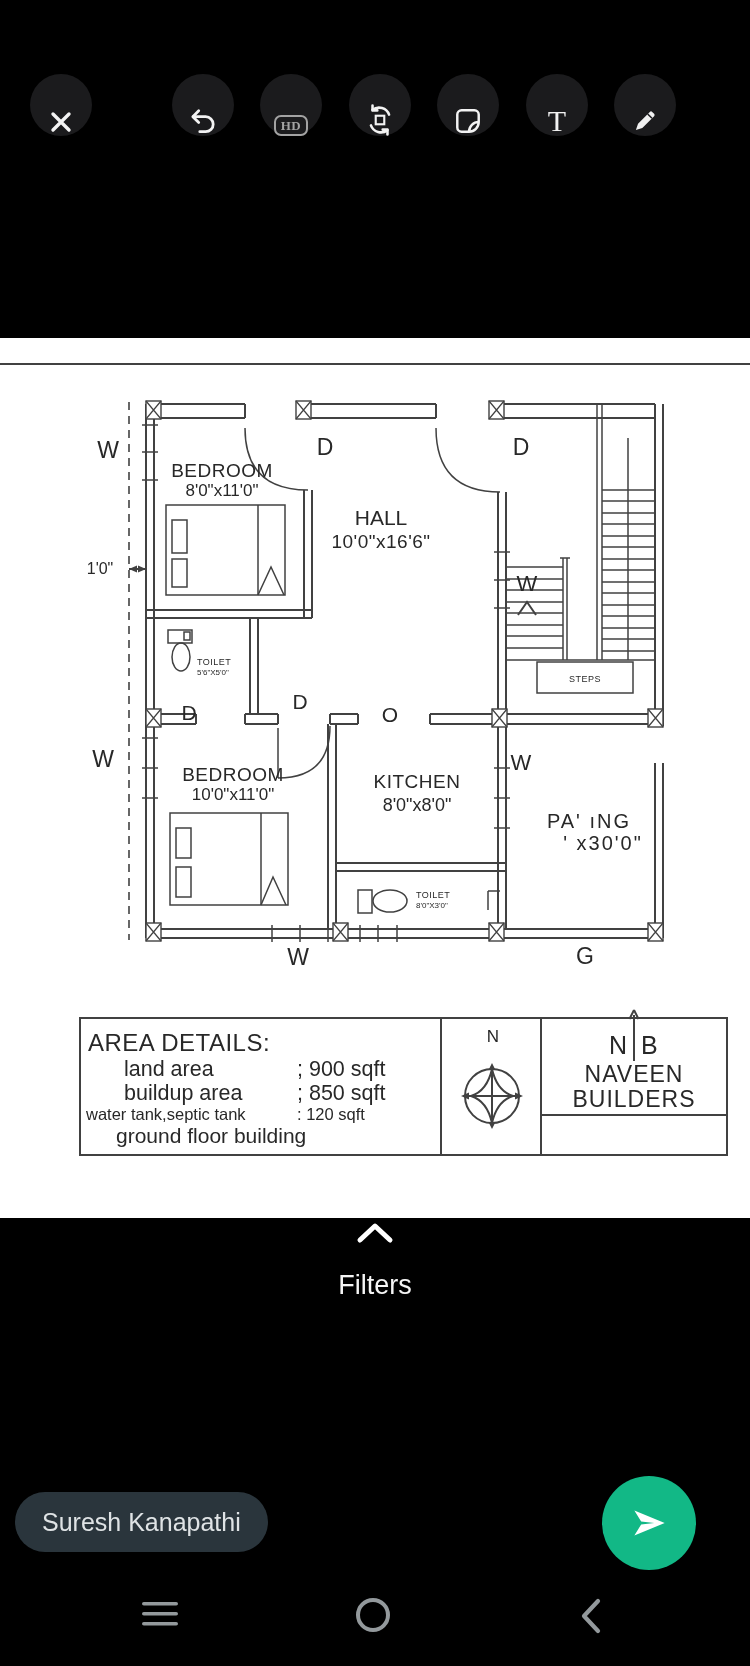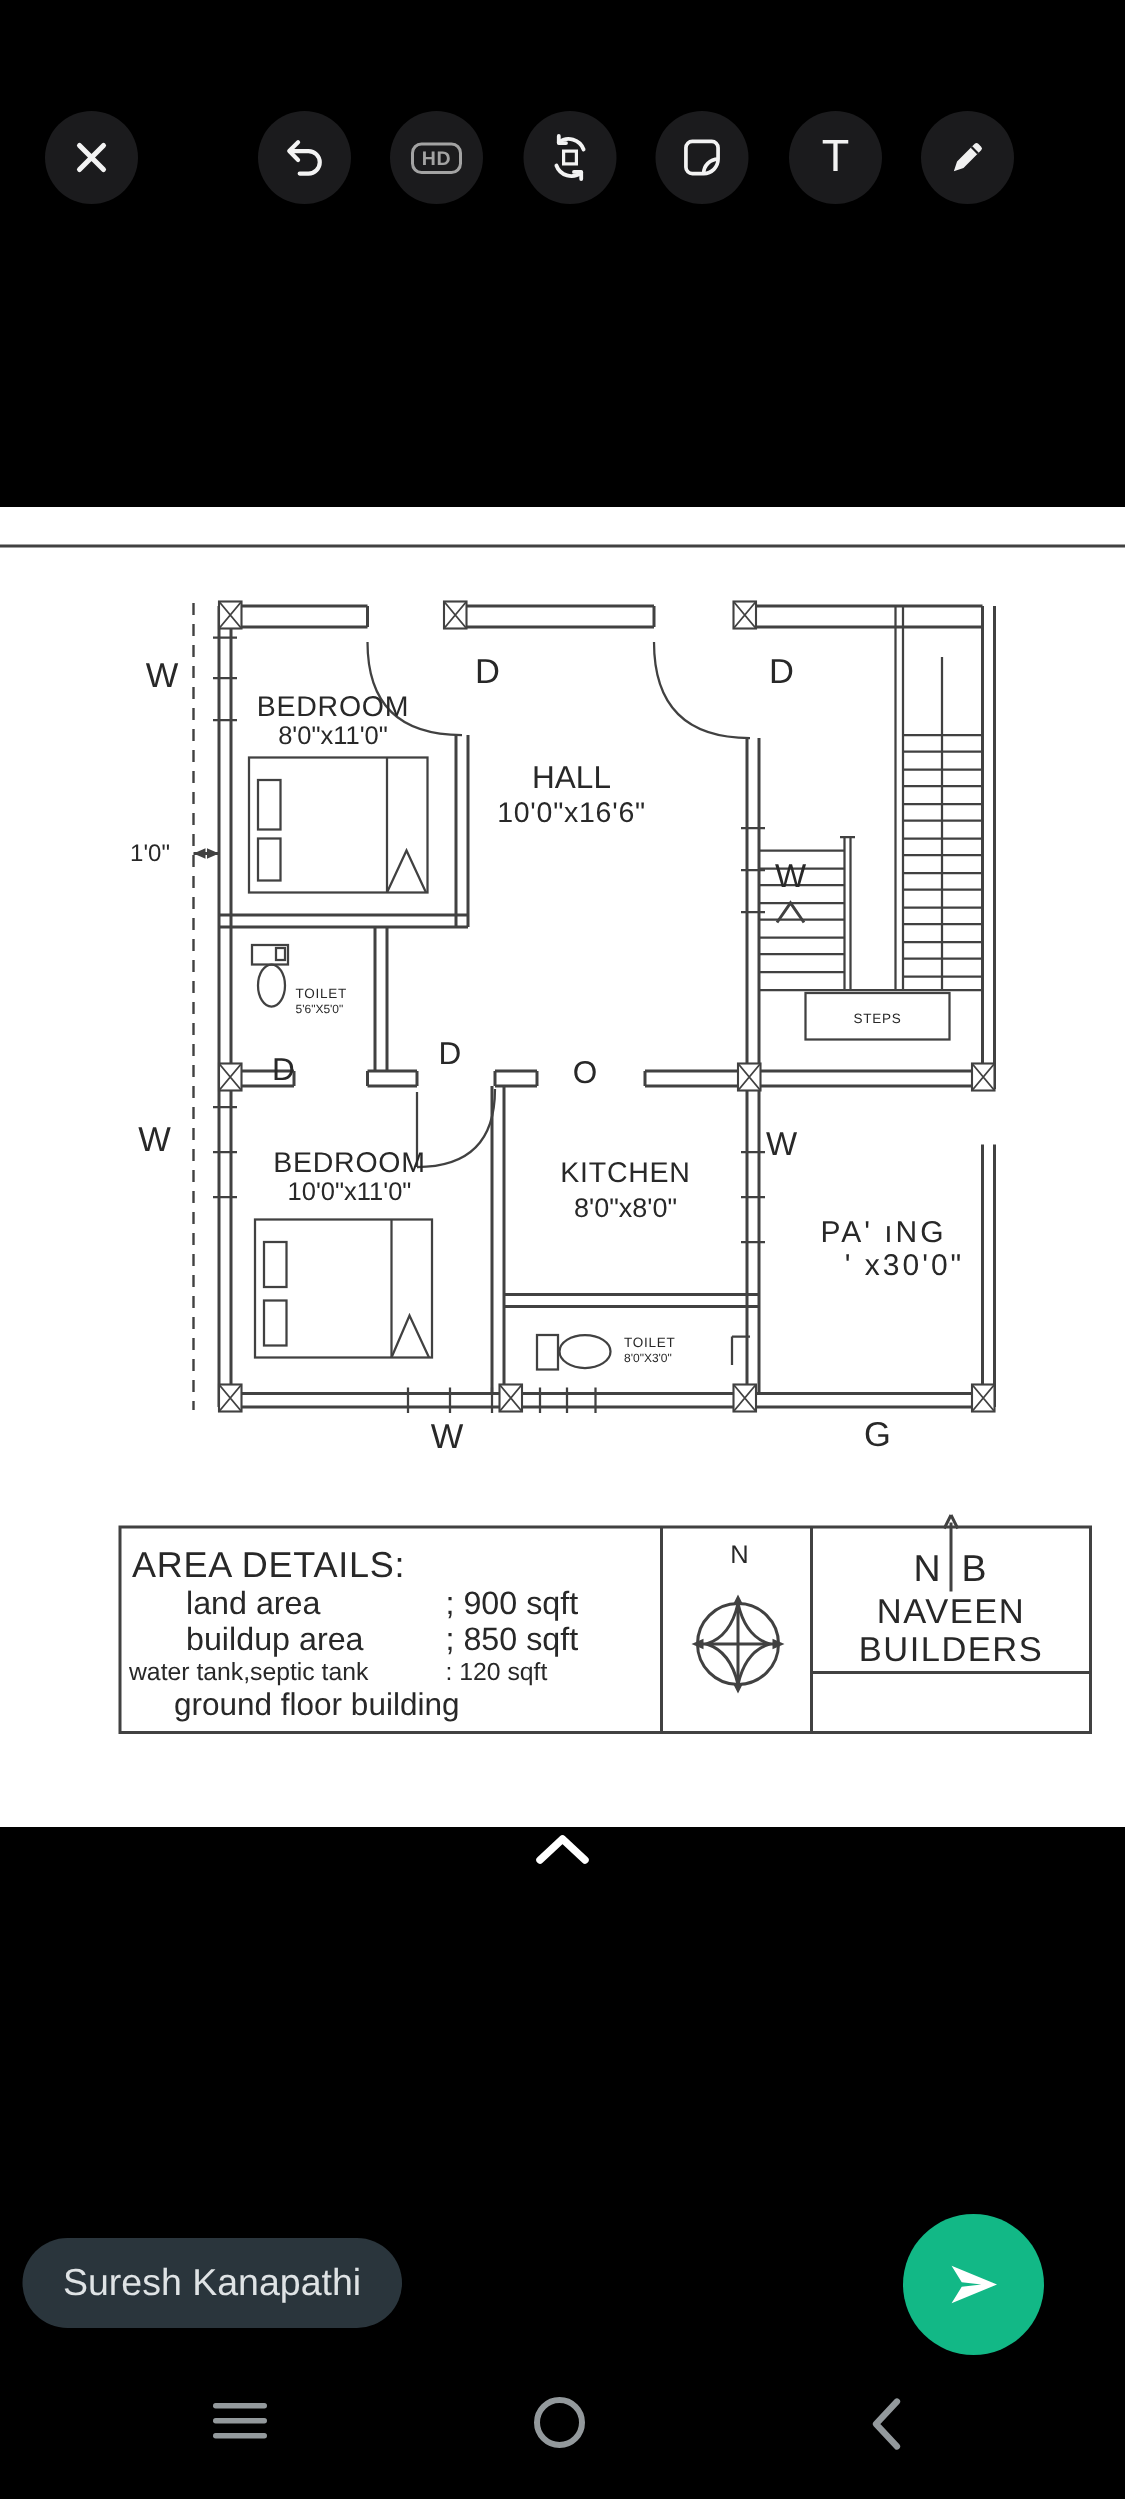--- a/index.html
+++ b/index.html
@@ -1,21 +1,21 @@
 <!DOCTYPE html>
 <html><head>
 <meta charset="utf-8">
 <style>
   html,body{margin:0;padding:0;background:#000;}
   .screen{position:relative;width:750px;height:1666px;background:#000;overflow:hidden;
           font-family:"Liberation Sans",sans-serif;}
   
   .tb{position:absolute;top:74px;width:62px;height:62px;border-radius:50%;
-      background:#1b1b1d;border:none;padding:0;display:flex;align-items:center;
-      justify-content:center;cursor:pointer;}
+      background:#1b1b1d;border:none;padding:0;display:flex;align-items:flex-end;
+      justify-content:center;cursor:pointer;font-family:Liberation Serif, serif;}
   .tb svg{display:block;}
   .hd-badge{border:2px solid #a3a3a3;border-radius:7px;color:#a3a3a3;font-size:13px;
       font-weight:bold;padding:2px 5px;letter-spacing:.5px;line-height:1;}
   .t-glyph{color:#f2f2f2;font-size:30px;font-weight:500;line-height:1;}
   
   .canvas{position:absolute;left:0;top:338px;width:750px;height:880px;background:#fff;}
   .plan{position:absolute;left:0;top:0;}
   .plan line,.plan path,.plan rect,.plan ellipse,.plan polyline,.plan circle
        {stroke:#414141;fill:none;stroke-width:2;}
   .plan .thin *{stroke-width:1.5;}
@@ -282,20 +282,21 @@
         <text x="634" y="769" class="nav2">BUILDERS</text>
       </g>
     </svg>
   </div>
 
   <button class="filters-toggle">
     <svg width="46" height="26" viewBox="0 0 46 26">
       <polyline points="8,20 23,6 38,20" stroke="#fff" stroke-width="5" fill="none" stroke-linecap="round" stroke-linejoin="round"></polyline>
     </svg>
   </button>
+  <div class="filters-label">Filters</div>
 
 
   <button class="chip">
     <span>Suresh Kanapathi</span>
   </button>
   <button class="send">
     <svg width="46" height="46" viewBox="0 0 44 44">
       <path d="M8,10 L37,22 L8,34 L14.5,23.5 L27,22 L14.5,20.5 Z" fill="#ffffff" stroke="none"></path>
     </svg>
   </button>

